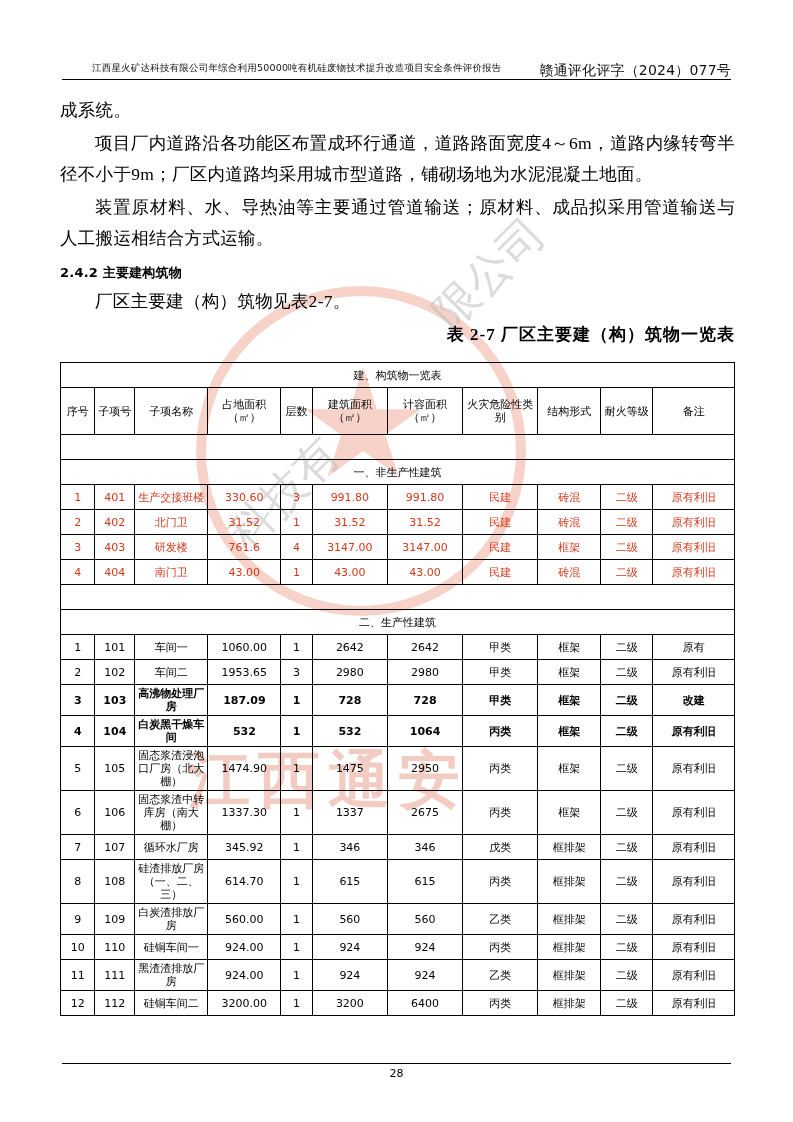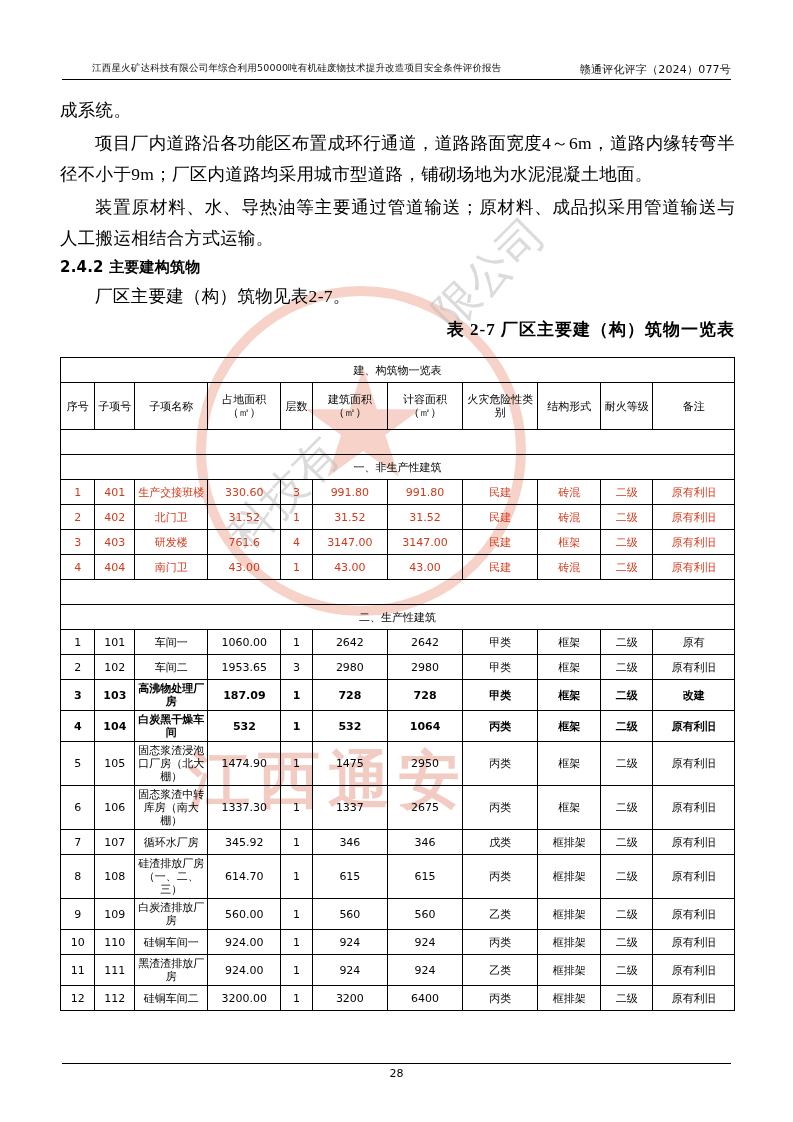--- a/index.html
+++ b/index.html
@@ -32,21 +32,21 @@
     font-size: 9.5px;
     letter-spacing: 0.2px;
     color: #111;
     white-space: nowrap;
     font-family: "DejaVu Sans", sans-serif;
   }
   .header-right {
     position: absolute;
     right: 0;
     top: 0;
-    font-size: 11px;
+    font-size: 14px;
     color: #111;
     white-space: nowrap;
     font-family: "DejaVu Sans", sans-serif;
     letter-spacing: 0.2px;
   }
   .header-rule {
     position: absolute;
     left: 0;
     right: 0;
     top: 17px;
@@ -61,22 +61,22 @@
   }
   p.body {
     margin: 0 0 2px 0;
     font-size: 17.5px;
     line-height: 31px;
     text-align: justify;
     letter-spacing: 0.3px;
   }
   p.indent { text-indent: 35px; }
   h3.section {
-    margin: 4px 0 4px 0;
-    font-size: 15px;
+    margin: 10px 0 4px 0;
+    font-size: 13px;
     font-weight: bold;
     font-family: "DejaVu Sans", sans-serif;
     letter-spacing: 0.2px;
   }
   .tbl-title {
     text-align: right;
     font-size: 17px;
     font-weight: bold;
     margin: 6px 0 16px 0;
     letter-spacing: 1px;

